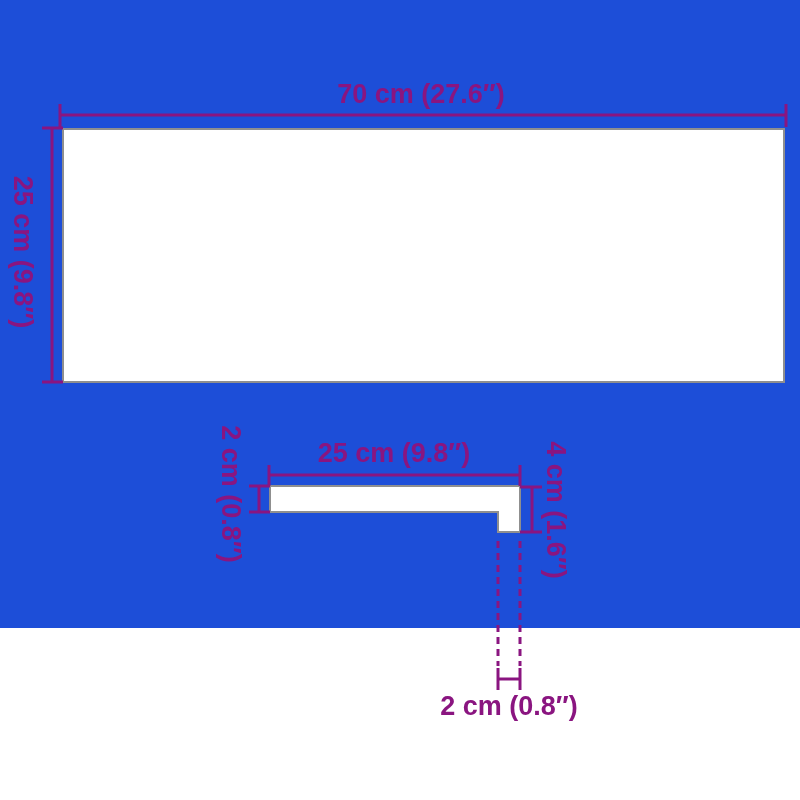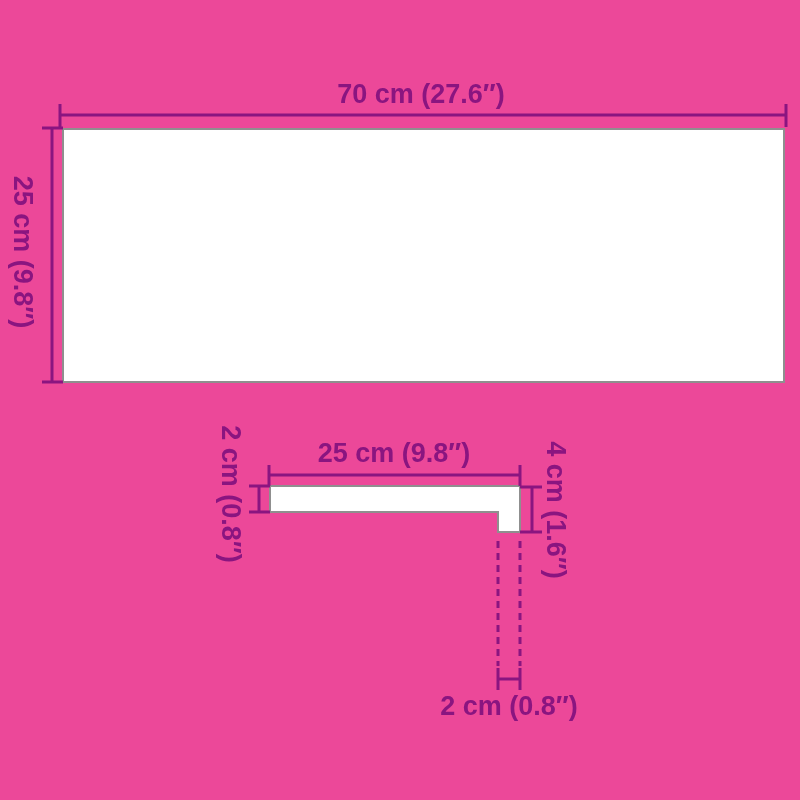--- a/index.html
+++ b/index.html
@@ -6,22 +6,22 @@
     margin: 0;
     padding: 0;
     background: #ffffff;
     width: 800px;
     height: 800px;
     overflow: hidden;
   }
   .diagram-wrap {
     position: relative;
     width: 800px;
-    height: 800px;
-    background: #ec4899;
+    height: 628px;
+    background: #1d4ed8;
   }
   svg { display: block; }
   .dim-line {
     stroke: #8A1580;
     stroke-width: 3;
     fill: none;
     stroke-linecap: butt;
   }
   .dim-dashed {
     stroke: #8A1580;

